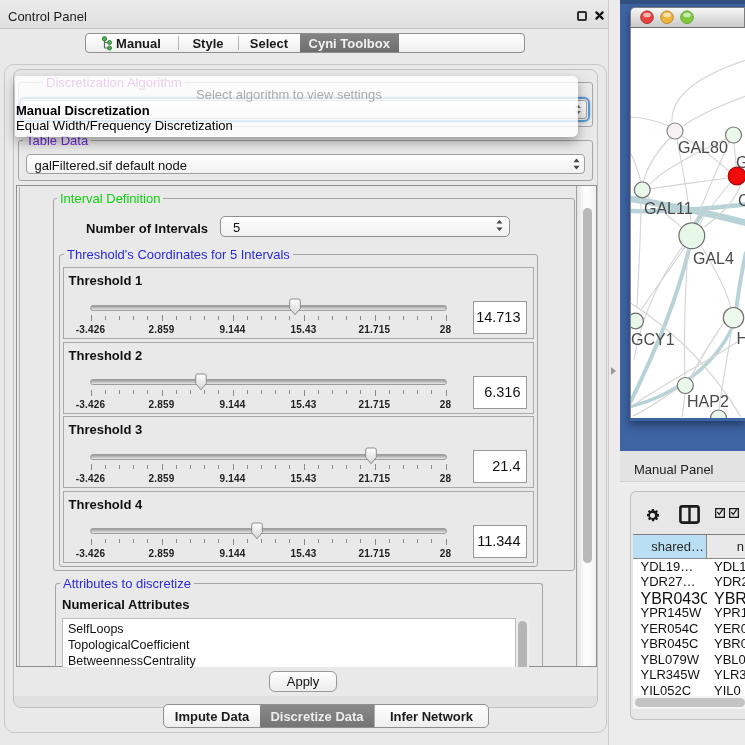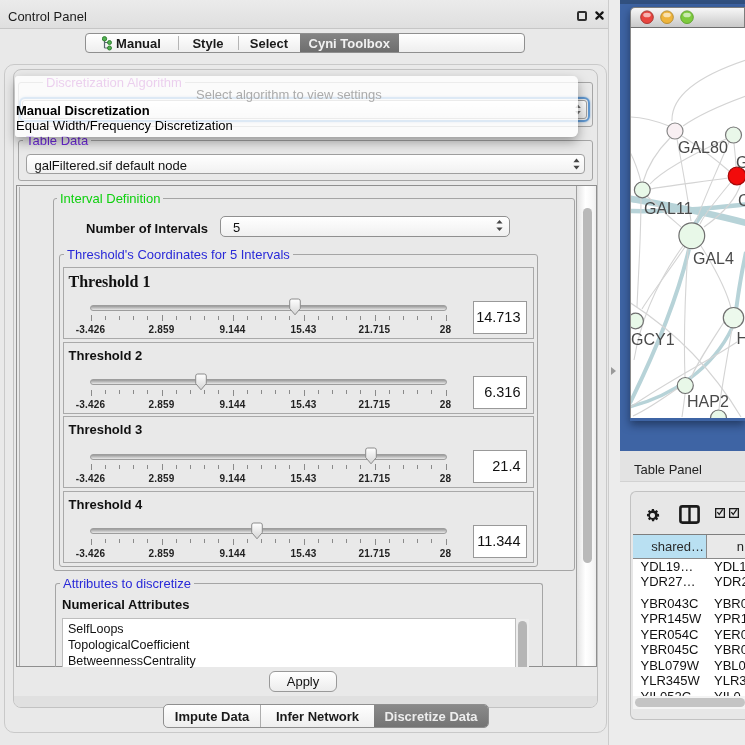--- a/index.html
+++ b/index.html
@@ -79,21 +79,21 @@
 <svg class="abs" style="left:495px;top:219px;" width="9" height="13" viewBox="0 0 9 13">
     <path d="M4.5 1 L7.6 4.6 H1.4 Z" fill="#444"></path>
     <path d="M4.5 12 L7.6 8.4 H1.4 Z" fill="#444"></path>
   </svg>
 
 <div class="abs" style="left:58.5px;top:254px;width:479px;height:312.5px;border:1px solid #a5a5a5;border-radius:3px;"></div>
 <div class="grouplabel" style="left:64px;top:248px;color:#2a2ad8;">Threshold's Coordinates for 5 Intervals</div>
 
 <div id="thresholds">
     <div class="abs" style="left:62.5px;top:267px;width:471px;height:72px;border:1px solid #a9a9a9;">
-      <div style="position:absolute;left:5px;top:5px;font-size:16px;font-weight:bold;color:#111;font-family:Liberation Serif, serif;">Threshold 1</div>
+      <div style="position:absolute;left:5px;top:5px;font-size:13px;font-weight:bold;color:#111;">Threshold 1</div>
       <div style="position:absolute;left:26px;top:36.5px;width:357px;height:6px;background:linear-gradient(#9a9a9a,#e8e8e8);border-radius:3px;border:1px solid #9d9d9d;"></div>
       <div style="position:absolute;left:27.0px;top:47px;width:1px;height:6px;background:#8a8a8a;"></div>
       <div style="position:absolute;left:41.2px;top:47.5px;width:1px;height:4px;background:#8a8a8a;"></div>
       <div style="position:absolute;left:55.4px;top:47.5px;width:1px;height:4px;background:#8a8a8a;"></div>
       <div style="position:absolute;left:69.6px;top:47.5px;width:1px;height:4px;background:#8a8a8a;"></div>
       <div style="position:absolute;left:83.8px;top:47.5px;width:1px;height:4px;background:#8a8a8a;"></div>
       <div style="position:absolute;left:98.0px;top:47px;width:1px;height:6px;background:#8a8a8a;"></div>
       <div style="position:absolute;left:112.2px;top:47.5px;width:1px;height:4px;background:#8a8a8a;"></div>
       <div style="position:absolute;left:126.4px;top:47.5px;width:1px;height:4px;background:#8a8a8a;"></div>
       <div style="position:absolute;left:140.6px;top:47.5px;width:1px;height:4px;background:#8a8a8a;"></div>
@@ -277,22 +277,22 @@
 <div class="abs" style="left:62px;top:617.5px;width:454px;height:49px;background:#ffffff;border:1px solid #bdbdbd;border-bottom:none;font-size:12.5px;color:#111;">
   <div style="padding:2px 0 0 5px;line-height:16px;">SelfLoops<br>TopologicalCoefficient<br>BetweennessCentrality</div>
 </div>
 <div class="abs" style="left:516px;top:618.5px;width:12.5px;height:48px;background:#ededed;"></div>
 <div class="abs" style="left:518px;top:621px;width:9px;height:45.5px;background:#b5b5b5;border-radius:4.5px 4.5px 0 0;"></div>
 
 <div class="abs" style="left:269px;top:671px;width:68px;height:21px;background:linear-gradient(#ffffff,#ececec);border:1px solid #999;border-radius:6px;text-align:center;font-size:13px;color:#111;line-height:19px;">Apply</div>
 
 <div class="abs" style="left:147px;top:704px;width:326px;height:24px;display:flex;border:1px solid #8f8f8f;border-radius:5px;overflow:hidden;background:linear-gradient(#ffffff,#eeeeee);font-size:13px;font-weight:bold;margin-left:16px;">
   <div style="width:96px;display:flex;align-items:center;justify-content:center;color:#1a1a1a;">Impute Data</div>
+  <div style="width:114px;display:flex;align-items:center;justify-content:center;background:linear-gradient(#8a8a8a,#747474);color:#ededed;">Discretize Data</div>
   <div style="flex:1;display:flex;align-items:center;justify-content:center;color:#1a1a1a;border-left:1px solid #adadad;">Infer Network</div>
-  <div style="width:114px;display:flex;align-items:center;justify-content:center;background:linear-gradient(#8a8a8a,#747474);color:#ededed;">Discretize Data</div>
 </div>
 
 <div class="abs" style="left:14.5px;top:76px;width:563px;height:60.5px;background:rgba(255,255,255,0.79);border-radius:3px 5px 6px 3px;box-shadow:0 5px 12px rgba(0,0,0,0.35);"></div>
 <div class="abs" style="left:196px;top:86.5px;font-size:13px;color:#ababab;z-index:5;">Select algorithm to view settings</div>
 <div class="abs" style="left:16px;top:102.5px;font-size:13px;font-weight:bold;color:#000;z-index:5;">Manual Discretization</div>
 <div class="abs" style="left:16px;top:117.5px;font-size:13px;color:#000;z-index:5;">Equal Width/Frequency Discretization</div>
 
 <div class="abs" style="left:608px;top:0;width:13px;height:745px;background:#ececec;border-left:1px solid #cccccc;"></div>
 <div class="abs" style="left:611px;top:367px;width:5px;height:8px;background:#9a9a9a;clip-path:polygon(0 0,100% 50%,0 100%);"></div>
 
@@ -365,21 +365,21 @@
 <text x="643" y="214">GAL11</text>
 <text x="692" y="264">GAL4</text>
 <text x="630" y="345">GCY1</text>
 <text x="747" y="344" text-anchor="end">H</text>
 <text x="686" y="407">HAP2</text>
 </g>
 </svg></div>
 
 <div class="abs" style="left:620px;top:451px;width:125px;height:294px;background:#ececec;"></div>
 <div class="abs" style="left:620px;top:451px;width:125px;height:30.5px;background:#e3e3e3;border-bottom:1px solid #d2d2d2;"></div>
-<div class="abs" style="left:634px;top:462px;font-size:13px;color:#222;">Table Panel</div>
+<div class="abs" style="left:634px;top:462px;font-size:13px;color:#222;">Manual Panel</div>
 
 <div class="abs" style="left:630px;top:491px;width:115px;height:229px;background:#e7e7e7;border:1px solid #c2c2c2;border-radius:6px 0 0 6px;border-right:none;"></div>
 
 <svg class="abs" style="left:643.5px;top:506.5px;" width="17" height="17" viewBox="0 0 24 24">
     <path fill="#1b1b1b" d="M12 8.5A3.5 3.5 0 1 0 12 15.5 3.5 3.5 0 0 0 12 8.5zm9.4 5.1l-2.2-.3a7 7 0 0 1-.6 1.5l1.4 1.8-2.1 2.1-1.8-1.4a7 7 0 0 1-1.5.6l-.3 2.2h-3l-.3-2.2a7 7 0 0 1-1.5-.6l-1.8 1.4-2.1-2.1 1.4-1.8a7 7 0 0 1-.6-1.5l-2.2-.3v-3l2.2-.3a7 7 0 0 1 .6-1.5L5.4 6.4l2.1-2.1 1.8 1.4a7 7 0 0 1 1.5-.6l.3-2.2h3l.3 2.2a7 7 0 0 1 1.5.6l1.8-1.4 2.1 2.1-1.4 1.8a7 7 0 0 1 .6 1.5l2.2.3z"></path>
     <circle cx="12" cy="12" r="3.2" fill="#e7e7e7"></circle>
   </svg>
 <svg class="abs" style="left:679px;top:505px;" width="21" height="19" viewBox="0 0 21 19">
     <rect x="1.4" y="1.4" width="18.2" height="16.2" rx="2" fill="none" stroke="#1b1b1b" stroke-width="2.6"></rect>
     <line x1="10.5" y1="2" x2="10.5" y2="17" stroke="#1b1b1b" stroke-width="2.4"></line>
@@ -400,21 +400,21 @@
   </div>
   <div id="tablerows">
       <div style="display:flex;height:15.5px;font-size:13px;color:#111;align-items:center;">
         <div style="width:74px;padding-left:7.5px;overflow:hidden;white-space:nowrap;">YDL19…</div>
         <div style="flex:1;padding-left:7px;overflow:hidden;white-space:nowrap;">YDL1</div>
       </div>
       <div style="display:flex;height:15.5px;font-size:13px;color:#111;align-items:center;">
         <div style="width:74px;padding-left:7.5px;overflow:hidden;white-space:nowrap;">YDR27…</div>
         <div style="flex:1;padding-left:7px;overflow:hidden;white-space:nowrap;">YDR2</div>
       </div>
-      <div style="display:flex;height:15.5px;font-size:13px;color:#111;align-items:center;margin-top:6px;">
+      <div style="display:flex;height:15.5px;font-size:16px;color:#111;">
         <div style="width:74px;padding-left:7.5px;overflow:hidden;white-space:nowrap;">YBR043C</div>
         <div style="flex:1;padding-left:7px;overflow:hidden;white-space:nowrap;">YBR0</div>
       </div>
       <div style="display:flex;height:15.5px;font-size:13px;color:#111;align-items:center;">
         <div style="width:74px;padding-left:7.5px;overflow:hidden;white-space:nowrap;">YPR145W</div>
         <div style="flex:1;padding-left:7px;overflow:hidden;white-space:nowrap;">YPR1</div>
       </div>
       <div style="display:flex;height:15.5px;font-size:13px;color:#111;align-items:center;">
         <div style="width:74px;padding-left:7.5px;overflow:hidden;white-space:nowrap;">YER054C</div>
         <div style="flex:1;padding-left:7px;overflow:hidden;white-space:nowrap;">YER0</div>

